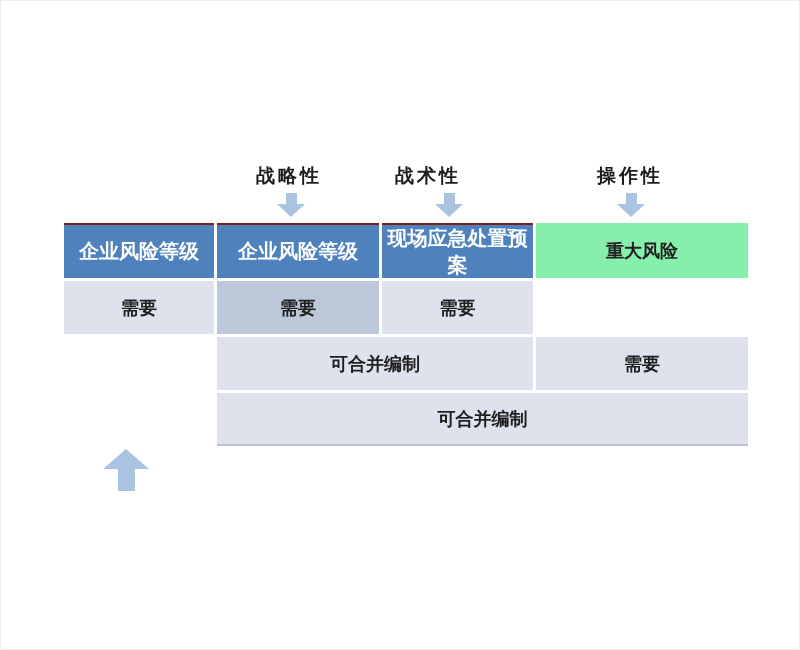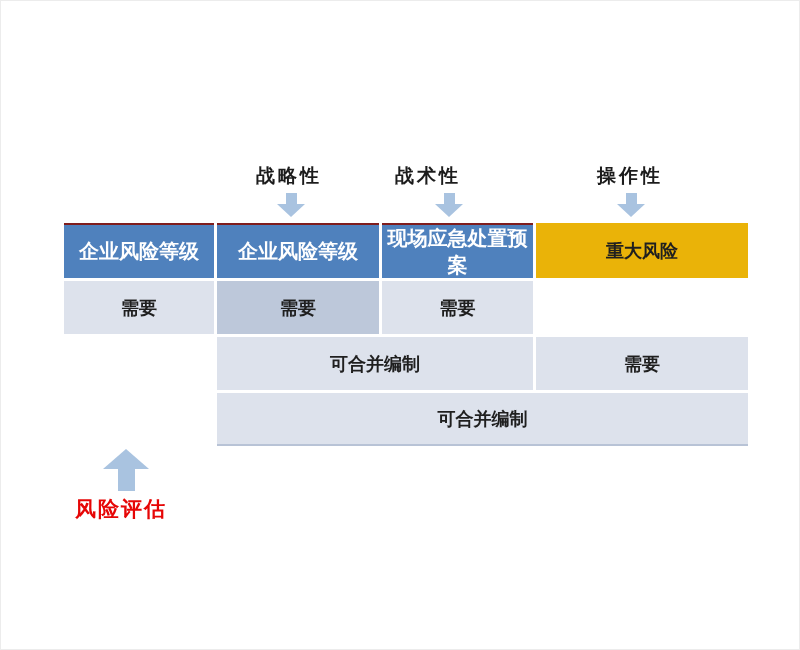--- a/index.html
+++ b/index.html
@@ -40,21 +40,21 @@
   }
   .cell{
     display:flex;align-items:center;justify-content:center;
     box-sizing:border-box;text-align:center;
   }
   .cell.head{
     background:#4f81bd;color:#ffffff;font-weight:bold;font-size:20px;
     border-top:2px solid #7f1d1d;
   }
   .cell.level{
-    background:#eab308;color:#1f1f1f;font-weight:bold;font-size:18px;
+    background:#86efac;color:#1f1f1f;font-weight:bold;font-size:18px;
   }
   .cell.light{
     background:#dde2ec;color:#1f1f1f;font-weight:bold;font-size:18px;
   }
   .cell.highlight{
     background:#bdc8da;color:#1f1f1f;font-weight:bold;font-size:18px;
   }
   .cell.span2{grid-column:2 / span 2;}
   .cell.span3{grid-column:2 / span 3;}
   .cell.bottom-edge{border-bottom:2px solid rgba(140,158,188,0.45);}
@@ -111,15 +111,14 @@
 
     <div class="cell light span3 bottom-edge">可合并编制</div>
 
   </div>
 
   <div class="up-arrow">
     <div class="head"></div>
       <div class="shaft"></div>
   </div>
 
-  <div class="risk-eval-label">风险评估</div>
 
 </div>
 
 </body></html>

